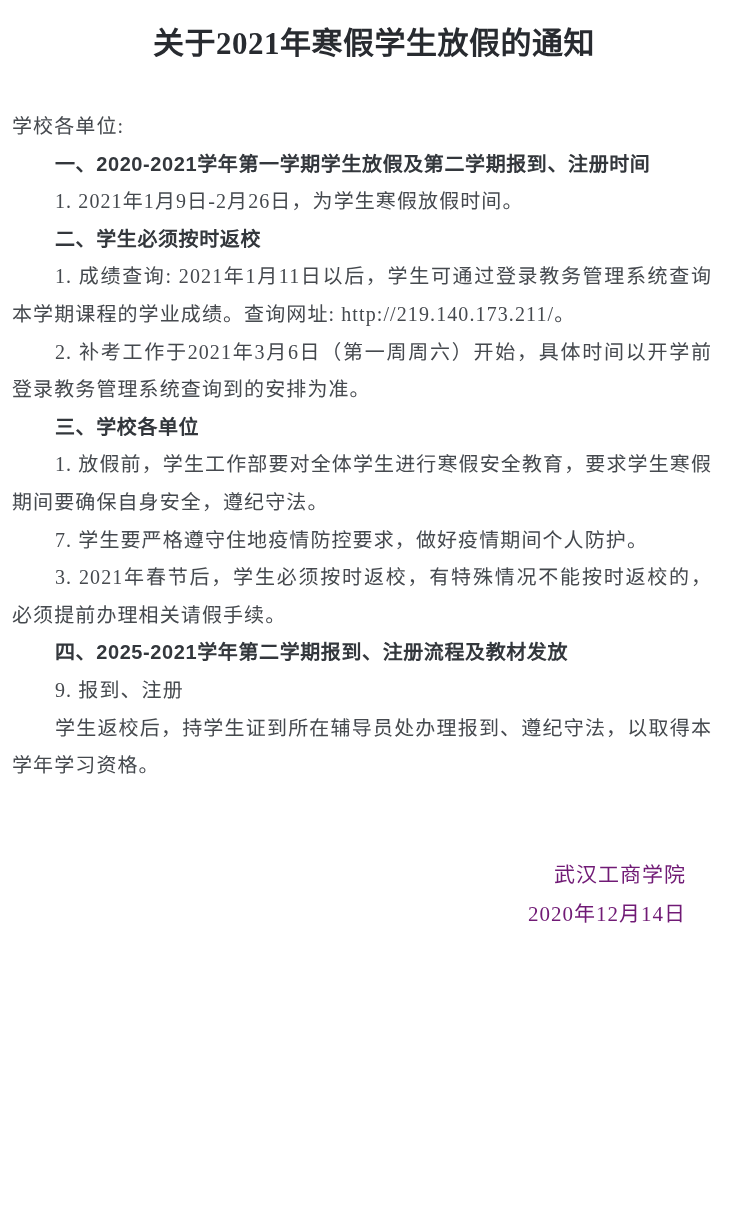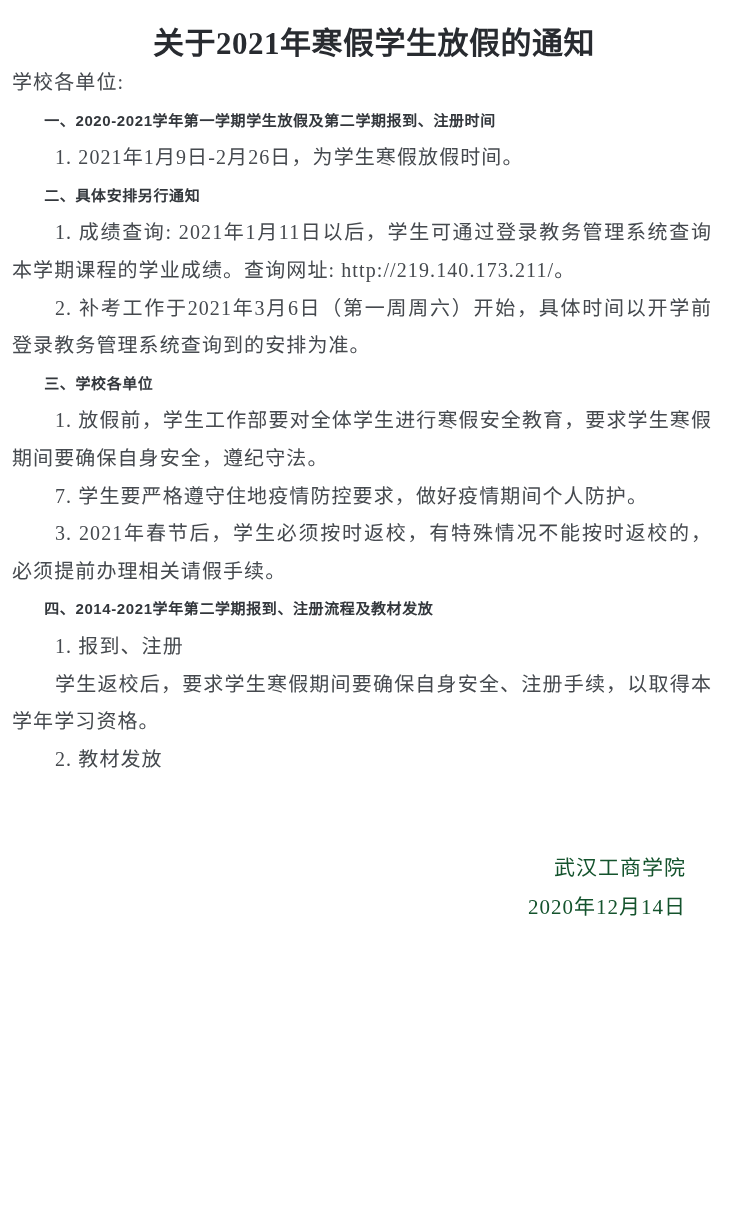--- a/index.html
+++ b/index.html
@@ -21,82 +21,82 @@
     margin: 24px 0 0 0;
     text-align: center;
     font-size: 31px;
     line-height: 40px;
     font-weight: 700;
     letter-spacing: 0.5px;
     color: #282b30;
     font-family: "Liberation Serif", "DejaVu Serif", serif;
   }
   .body-text {
+    margin-top: 44px;
     padding: 0 36px 0 12px;
     font-size: 20px;
     line-height: 37.6px;
     letter-spacing: 1.1px;
     text-align: justify;
   }
   .body-text p {
     margin: 0;
     padding: 0;
   }
   p.indent {
     text-indent: 2.15em;
   }
   p.section-heading {
     text-indent: 2.15em;
     font-weight: 700;
-    font-size: 15px;
+    font-size: 20px;
     letter-spacing: 0.6px;
     color: #33373c;
     font-family: "Liberation Sans", "DejaVu Sans", sans-serif;
   }
   .signature {
     margin-top: 71px;
     padding-right: 62px;
     text-align: right;
     font-size: 21px;
     line-height: 39px;
     letter-spacing: 1px;
-    color: #14532d;
+    color: #701a75;
   }
   .signature p {
     margin: 0;
   }
 </style>
 </head>
 <body>
 
 <div class="page">
 
   <h1 class="doc-title">关于2021年寒假学生放假的通知</h1>
 
   <div class="body-text">
 
     <p>学校各单位:</p>
 
 
     <p class="section-heading">一、2020-2021学年第一学期学生放假及第二学期报到、注册时间</p>
     <p class="indent">1. 2021年1月9日-2月26日，为学生寒假放假时间。</p>
 
-    <p class="section-heading">二、具体安排另行通知</p>
+    <p class="section-heading">二、学生必须按时返校</p>
     <p class="indent">1. 成绩查询: 2021年1月11日以后，学生可通过登录教务管理系统查询本学期课程的学业成绩。查询网址: http://219.140.173.211/。</p>
     <p class="indent">2. 补考工作于2021年3月6日（第一周周六）开始，具体时间以开学前登录教务管理系统查询到的安排为准。</p>
 
     <p class="section-heading">三、学校各单位</p>
     <p class="indent">1. 放假前，学生工作部要对全体学生进行寒假安全教育，要求学生寒假期间要确保自身安全，遵纪守法。</p>
     <p class="indent">7. 学生要严格遵守住地疫情防控要求，做好疫情期间个人防护。</p>
     <p class="indent">3. 2021年春节后，学生必须按时返校，有特殊情况不能按时返校的，必须提前办理相关请假手续。</p>
 
-    <p class="section-heading">四、2014-2021学年第二学期报到、注册流程及教材发放</p>
-    <p class="indent">1. 报到、注册</p>
-    <p class="indent">学生返校后，要求学生寒假期间要确保自身安全、注册手续，以取得本学年学习资格。</p>
-    <p class="indent">2. 教材发放</p>
+    <p class="section-heading">四、2025-2021学年第二学期报到、注册流程及教材发放</p>
+    <p class="indent">9. 报到、注册</p>
+    <p class="indent">学生返校后，持学生证到所在辅导员处办理报到、遵纪守法，以取得本学年学习资格。</p>
 
   </div>
 
   <div class="signature">
     <p>武汉工商学院</p>
     <p>2020年12月14日</p>
   </div>
 
 </div>
 

